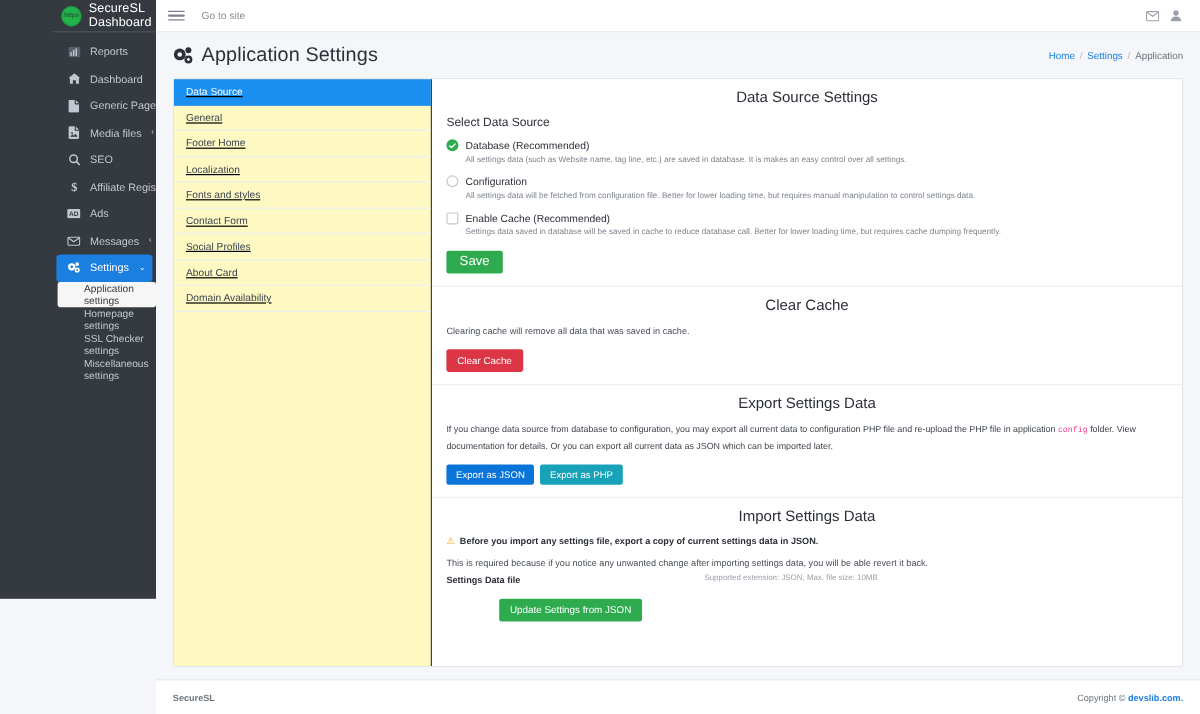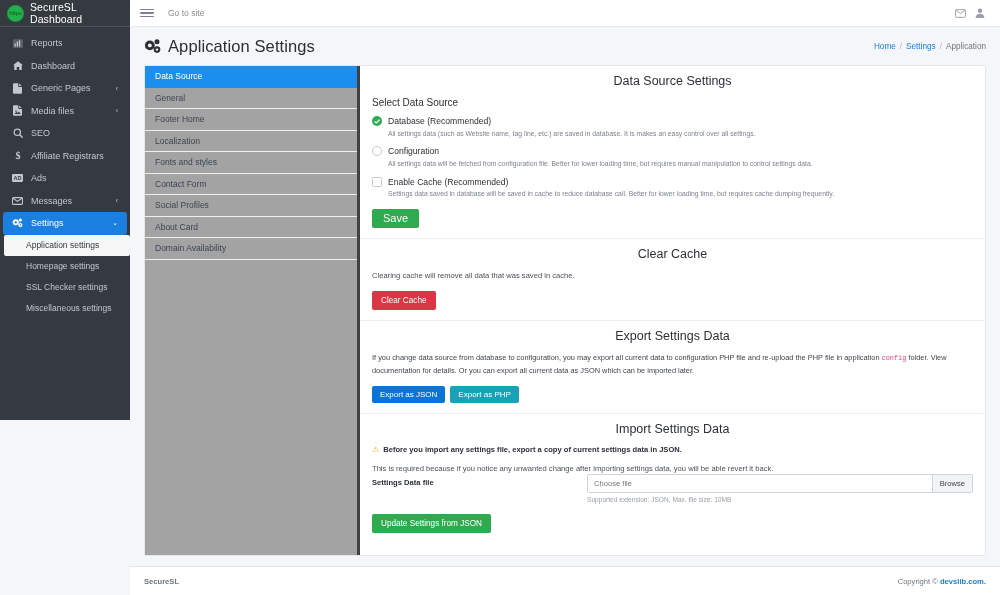--- a/index.html
+++ b/index.html
@@ -9,21 +9,22 @@
     background: #f4f6f9;
     overflow: hidden;
   }
   .app { display: flex; width: 1000px; height: 595px; }
 
   
   .sidebar {
     width: 130px; flex: 0 0 130px;
     background: #343a40;
     display: flex; flex-direction: column;
-    height: 420px;
+    height: 499px;
+    padding-left: 44px;
   }
   .brand {
     height: 27px; display: flex; align-items: center;
     padding: 0 7px; gap: 6px;
     border-bottom: 1px solid #4b545c;
     background: #343a40;
   }
   .brand-logo {
     width: 17px; height: 17px; border-radius: 50%;
     background: #22b24c;
@@ -100,22 +101,23 @@
   .card {
     display: flex; width: 100%;
     background: #fff;
     border: 1px solid #e3e6ea;
     border-radius: 2px;
   }
 
   
   .tabs {
     width: 215px; flex: 0 0 215px;
-    border-right: 3px solid #404040;
-    background: #a3a3a3;
+    border-right: 1px solid #404040;
+    background: #fef9c3;
+    text-decoration: underline;
   }
   .tab {
     height: 21.5px; display: flex; align-items: center;
     padding: 0 10px; font-size: 8.5px; color: #3c4450;
     border-bottom: 1px solid #eceef1; cursor: pointer;
   }
   .tab.active { background: #1b8ff0; color: #fff; border-bottom-color: #1b8ff0; }
 
   
   .panel { flex: 1 1 auto; padding: 0; overflow: hidden; }
@@ -461,29 +463,25 @@
             <div class="section-title">Import Settings Data</div>
             <div class="warn-row">
               <span class="warn-icon">⚠</span>
               <span class="warn-text">Before you import any settings file, export a copy of current settings data in JSON.</span>
             </div>
             <div class="para">This is required because if you notice any unwanted change after importing settings data, you will be able revert it back.</div>
 
             <div class="file-row">
               <div class="file-label">Settings Data file</div>
               <div class="file-field">
-                <div class="file-input-wrap">
-                  <input class="file-input" type="text" readonly="" placeholder="Choose file" style="">
-                  <div class="file-browse">Browse</div>
-                </div>
                 <div class="file-hint">Supported extension: JSON, Max. file size: 10MB</div>
               </div>
             </div>
 
-            <button class="btn btn-green-lg" style="margin-top:11px;">Update Settings from JSON</button>
+            <button class="btn btn-green-lg" style="margin-top:11px;margin-left:44px;">Update Settings from JSON</button>
           </section>
 
         </div>
       </div>
     </div>
 
     <div class="content-pad"></div>
 
     <div class="footer">
       <div class="footer-left">SecureSL</div>

